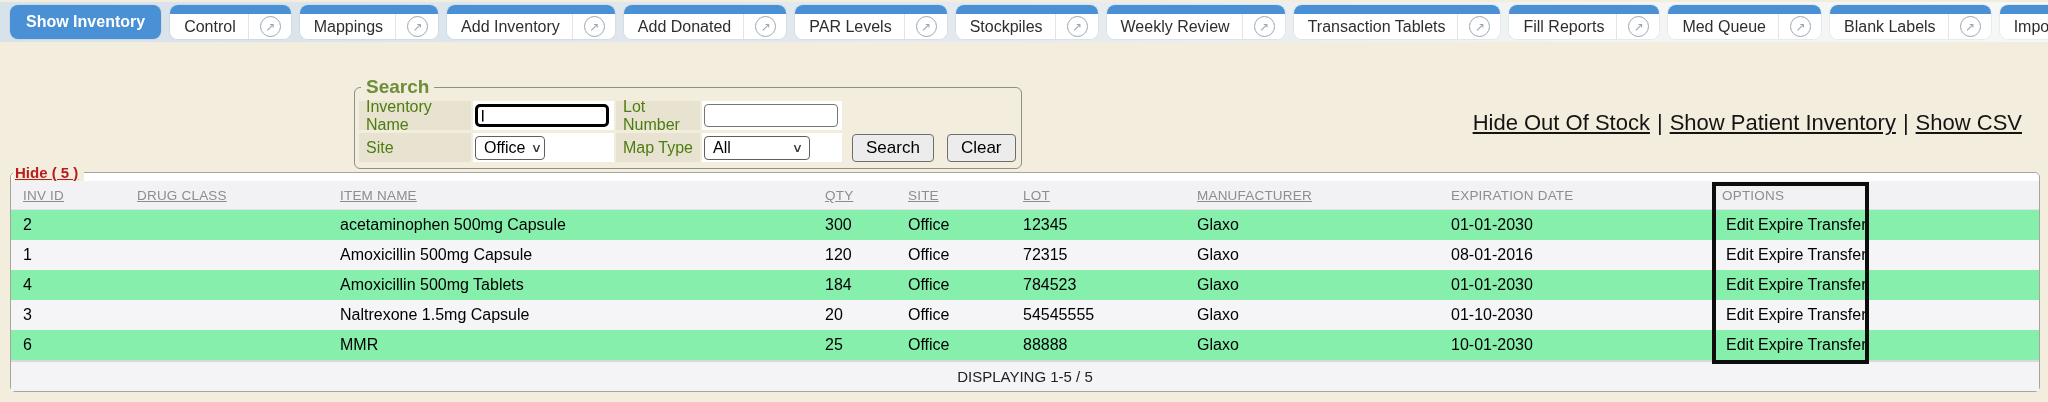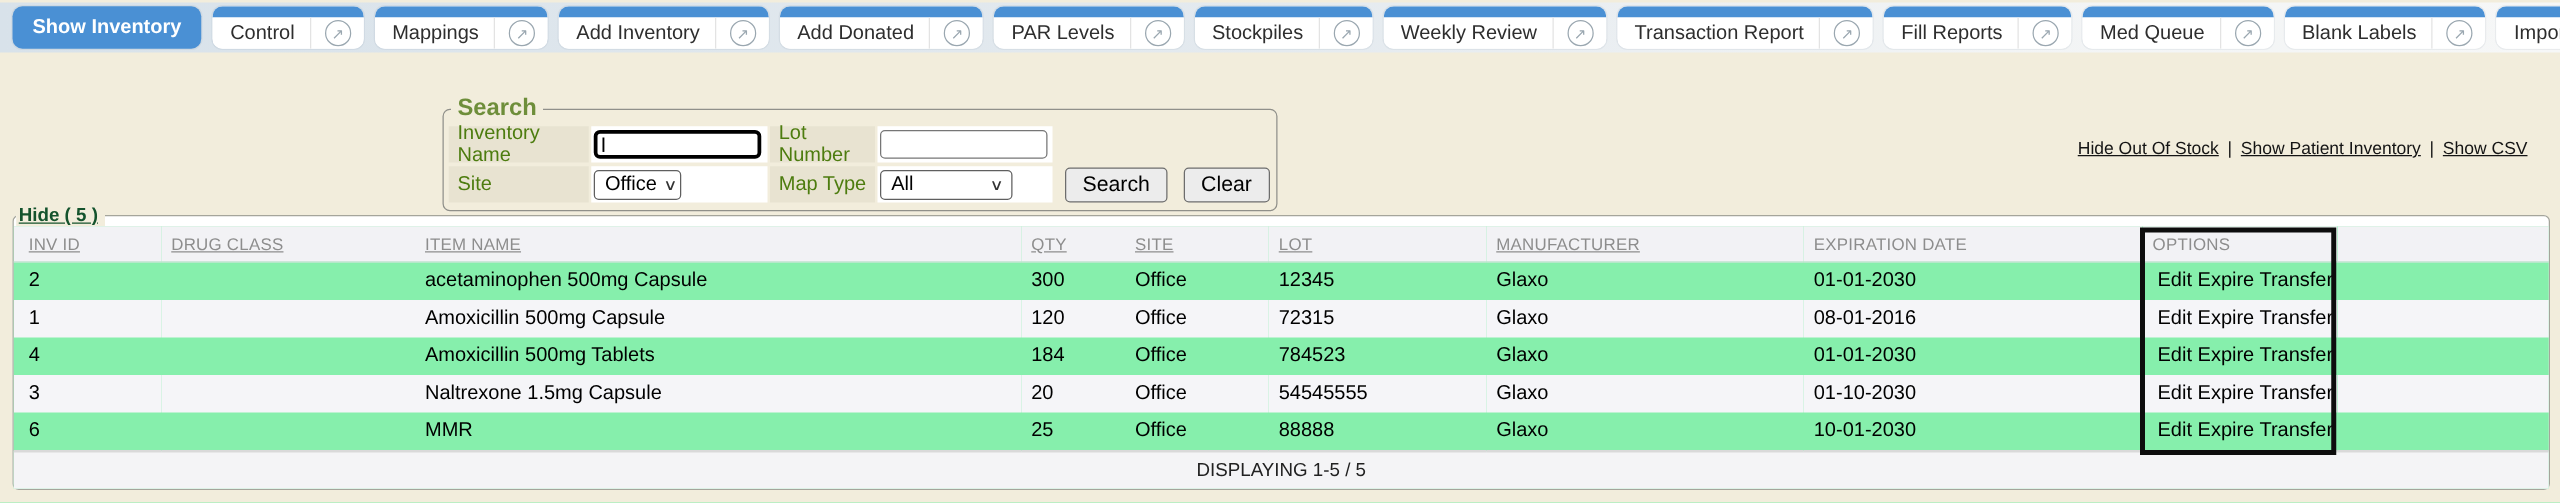--- a/index.html
+++ b/index.html
@@ -76,36 +76,36 @@
   .cell.btns { display:flex; gap:13px; padding-left:8px; background:transparent; }
   button.btn {
     background:#ececec; border:1.5px solid #6d6d6d; border-radius:4px;
     font-size:17px; color:#000; height:28px; padding:0 13px;
     font-family:inherit; cursor:pointer;
   }
 
   
   .qlinks {
     position:absolute; top:110px; right:26px;
-    font-size:14px; color:#141414; white-space:nowrap;
+    font-size:22px; color:#141414; white-space:nowrap;
   }
   .qlinks a { color:#141414; text-decoration:underline; cursor:pointer; }
   .qlinks .qsep { margin:0 7px; }
 
   
   .inv-fs {
     position:absolute; left:8px; top:164px; width:2030px;
     border:1px solid #a5a59b; border-radius:5px;
     padding:0; background:#fff;
   }
   .inv-fs legend {
     background:#f2eddc; margin-left:2px; padding:0 6px 0 2px;
     display:flex; align-items:baseline; gap:9px;
   }
-  .hide-link { font-size:15px; font-weight:bold; color:#14532d; text-decoration:underline; cursor:pointer; }
+  .hide-link { font-size:15px; font-weight:bold; color:#b91c1c; text-decoration:underline; cursor:pointer; }
   .inv-title { font-size:22px; font-weight:bold; color:#6e8e3a; }
 
   table.inv { width:100%; table-layout:fixed; border-collapse:collapse; background:#86efac;padding-left:12px; }
   table.inv thead th {
     background:#f2f2f5; color:#8d8d8d; font-weight:normal; font-size:13.5px;
     text-align:left; padding:7px 8px 6px 8px; letter-spacing:0.2px;
     border-bottom:1px solid #e4e4e8; white-space:nowrap; overflow:hidden;
   }
   table.inv thead th:first-child { padding-left:12px; }
   table.inv thead th.sortable span { text-decoration:underline; cursor:pointer; }
@@ -187,21 +187,21 @@
       <div class="cap"></div>
       <div class="tb">
         <span class="lbl">Weekly Review</span>
         <span class="sep"></span>
         <span class="circ">↗</span>
       </div>
     </div>
     <div class="tab">
       <div class="cap"></div>
       <div class="tb">
-        <span class="lbl">Transaction Report</span>
+        <span class="lbl">Transaction Tablets</span>
         <span class="sep"></span>
         <span class="circ">↗</span>
       </div>
     </div>
     <div class="tab">
       <div class="cap"></div>
       <div class="tb">
         <span class="lbl">Fill Reports</span>
         <span class="sep"></span>
         <span class="circ">↗</span>

